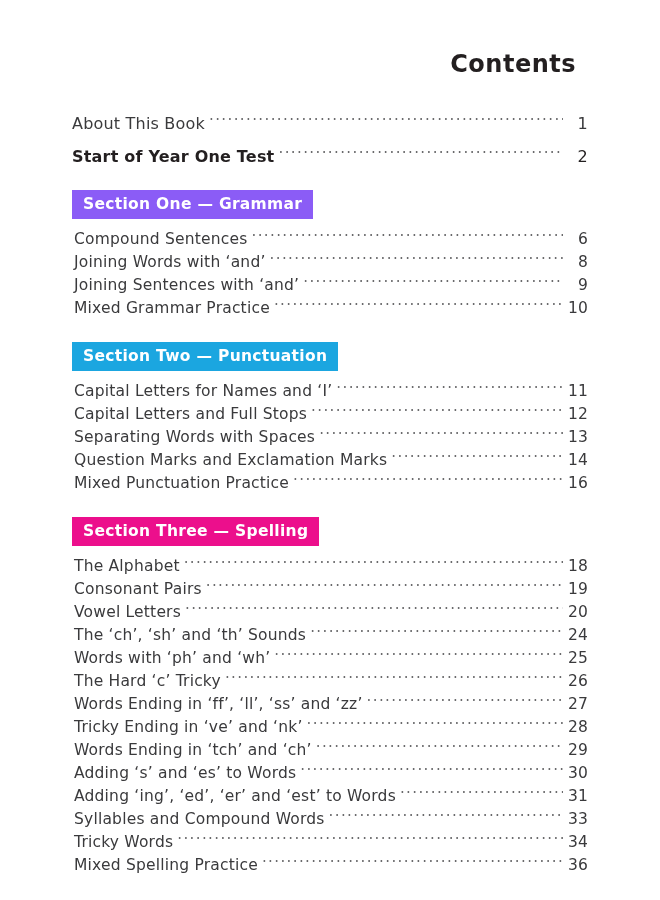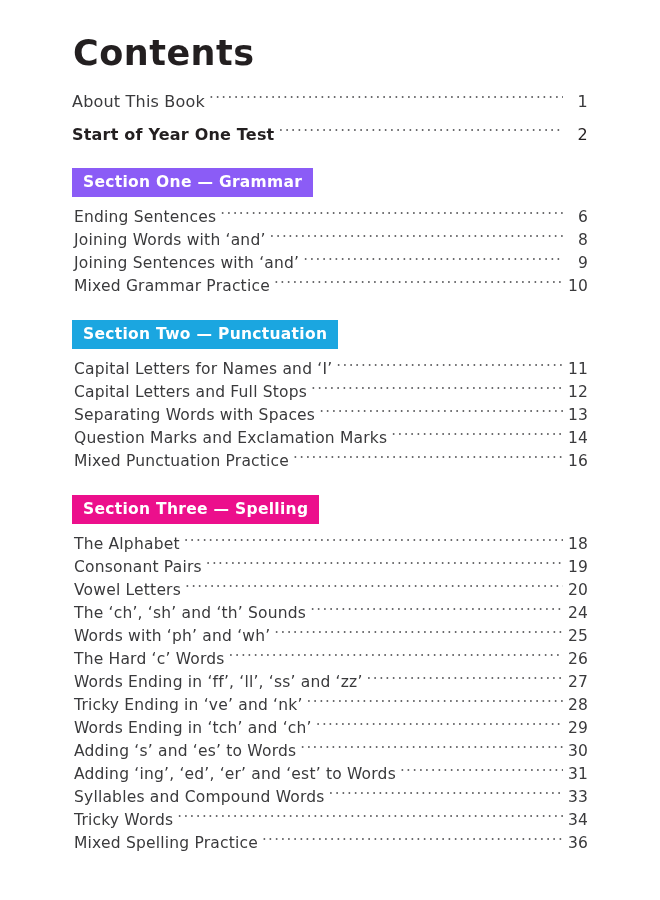--- a/index.html
+++ b/index.html
@@ -17,27 +17,27 @@
 
   .page {
     position: relative;
     width: 660px;
     height: 900px;
     box-sizing: border-box;
     padding: 0 72px 0 72px;
   }
 
   .page-title {
-    text-align: left;
+    text-align: right;
     font-family: "DejaVu Sans", sans-serif;
     font-weight: bold;
-    font-size: 35px;
+    font-size: 24px;
     letter-spacing: 0.5px;
     color: #231f20;
-    margin: 1px;
+    margin: 12px;
     padding-top: 30px;
     line-height: 44px;
   }
 
   
   .entry {
     display: flex;
     align-items: flex-start;
     font-family: "DejaVu Sans", sans-serif;
     font-size: 15.5px;
@@ -130,21 +130,21 @@
         <span class="label">Start of Year One Test</span>
         <span class="leader"></span>
         <span class="pageno">2</span>
       </div>
     </div>
 
   <div class="sections">
       <div class="gap-after-list"></div>
       <div class="section-block"><div class="section-banner" style="background-color: #8b5cf6;">Section One — Grammar</div><div class="section-list">
           <div class="entry">
-            <span class="label">Ending Sentences</span>
+            <span class="label">Compound Sentences</span>
             <span class="leader"></span>
             <span class="pageno">6</span>
           </div>
           <div class="entry">
             <span class="label">Joining Words with ‘and’</span>
             <span class="leader"></span>
             <span class="pageno">8</span>
           </div>
           <div class="entry">
             <span class="label">Joining Sentences with ‘and’</span>
@@ -206,21 +206,21 @@
             <span class="label">The ‘ch’, ‘sh’ and ‘th’ Sounds</span>
             <span class="leader"></span>
             <span class="pageno">24</span>
           </div>
           <div class="entry">
             <span class="label">Words with ‘ph’ and ‘wh’</span>
             <span class="leader"></span>
             <span class="pageno">25</span>
           </div>
           <div class="entry">
-            <span class="label">The Hard ‘c’ Words</span>
+            <span class="label">The Hard ‘c’ Tricky</span>
             <span class="leader"></span>
             <span class="pageno">26</span>
           </div>
           <div class="entry">
             <span class="label">Words Ending in ‘ff’, ‘ll’, ‘ss’ and ‘zz’</span>
             <span class="leader"></span>
             <span class="pageno">27</span>
           </div>
           <div class="entry">
             <span class="label">Tricky Ending in ‘ve’ and ‘nk’</span>

